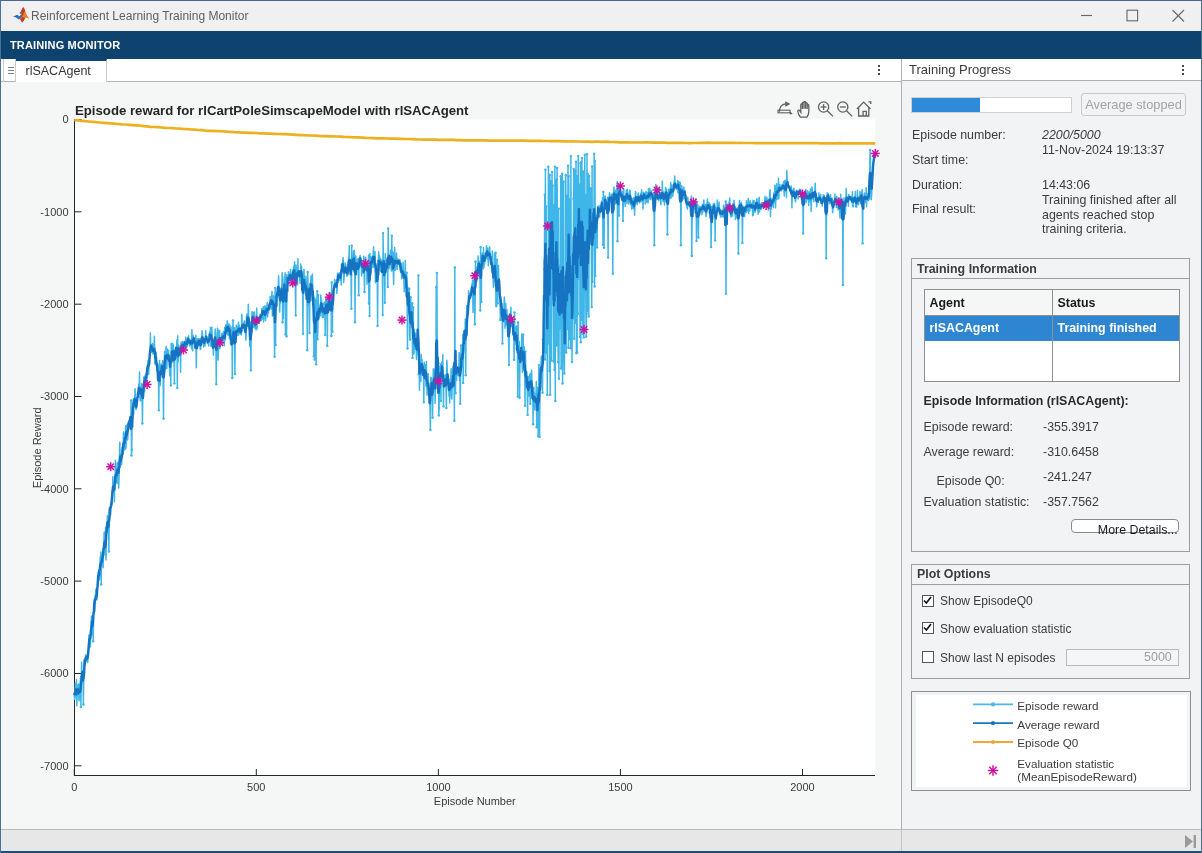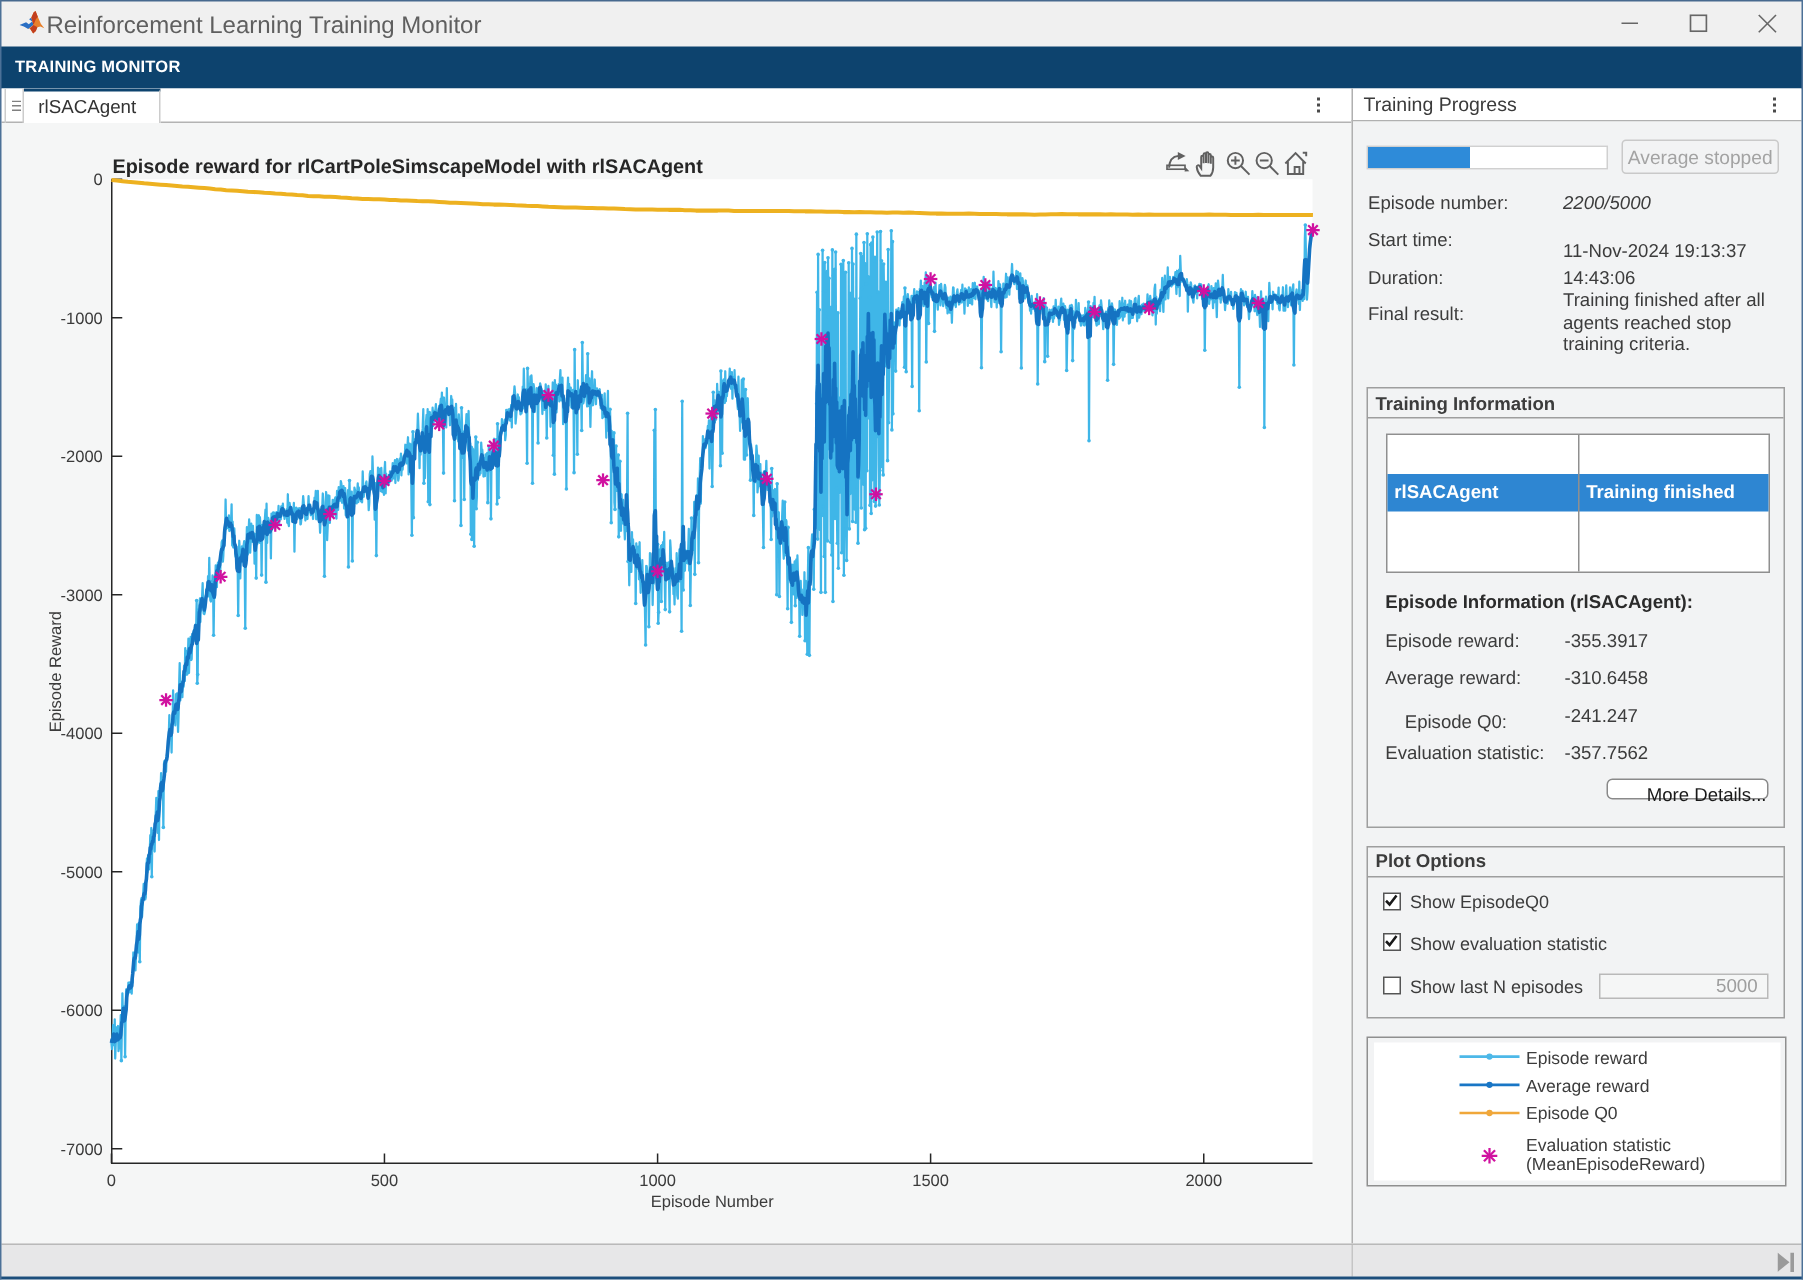--- a/index.html
+++ b/index.html
@@ -26,21 +26,21 @@
 .cb { position:absolute; width:12px; height:12px; background:#fff; border:1px solid #555; }
 .cb svg { position:absolute; left:0.5px; top:0.5px; }
 </style></head><body>
 <div id="titlebar"></div>
 <svg width="17" height="16" viewBox="0 0 17 16" style="position:absolute;left:13px;top:7px">
 <polygon points="0,9.6 4.4,7.8 6.2,9.2 8.4,7.4 6.4,5.9 7.9,4.6 9.3,9.7 5.8,12.4 2.9,10.6" fill="#2a6fc4"></polygon>
 <polygon points="7.9,4.6 9.5,1.1 10.7,0.3 12.2,4.2 14.3,9.0 16.6,11.9 13.9,10.6 11.9,11.2 10.9,13.6 9.1,15.4 7.0,12.0 5.8,12.4 9.3,9.7" fill="#e8802c"></polygon>
 <polygon points="9.5,1.1 10.7,0.3 12.2,4.2 10.9,5.9 9.3,9.7 7.9,4.6" fill="#c23f1f"></polygon>
 <polygon points="11.9,11.2 10.9,13.6 9.1,15.4 7.0,12.0 9.3,9.7" fill="#c23f1f"></polygon>
 </svg>
-<div class="t" style="left:31px;top:9px;font-size:16px;color:#5f5f5f;">Reinforcement Learning Training Monitor</div>
+<div class="t" style="left:31px;top:9px;font-size:12px;color:#5f5f5f;">Reinforcement Learning Training Monitor</div>
 <svg width="130" height="31" viewBox="0 0 130 31" style="position:absolute;left:1065px;top:0" stroke="#666" fill="none" stroke-width="1.1">
 <line x1="16" y1="15.5" x2="27" y2="15.5"></line>
 <rect x="62" y="10.2" width="10.6" height="10.6"></rect>
 <line x1="107.5" y1="10" x2="119" y2="21.5"></line>
     <line x1="119" y1="10" x2="107.5" y2="21.5"></line>
 </svg>
 <div id="ribbon">
     <span>TRAINING MONITOR</span>
   </div>
 <div id="tabstrip"></div>
@@ -426,31 +426,35 @@
 </svg>
 
 <div style="position:absolute;left:911px;top:96.5px;width:161px;height:16px;background:#fff;border:1px solid #d0d0d0;">
     <div style="width:68px;height:100%;background:#2e8bd9;"></div>
   </div>
 <div style="position:absolute;left:1081px;top:92.5px;width:105px;height:23px;border:1px solid #c9c9c9;border-radius:3px;color:#a3a3a3;font-size:12.8px;text-align:center;line-height:21px;">Average stopped</div>
 
 <div class="t lbl" style="left:912px;top:128px;">Episode number:</div>
 <div class="t lbl" style="left:1042px;top:128px;font-style:italic;">2200/5000</div>
 <div class="t lbl" style="left:912px;top:152.8px;">Start time:</div>
-<div class="t lbl" style="left:1042px;top:160px;">11-Nov-2024 19:13:37</div>
+<div class="t lbl" style="left:1042px;top:143px;">11-Nov-2024 19:13:37</div>
 <div class="t lbl" style="left:912px;top:177.5px;">Duration:</div>
 <div class="t lbl" style="left:1042px;top:177.5px;">14:43:06</div>
 <div class="t lbl" style="left:912px;top:202.3px;">Final result:</div>
 <div class="lbl" style="position:absolute;left:1042px;top:193px;width:150px;line-height:14.5px;">Training finished after all agents reached stop training criteria.</div>
 
 <div class="gbox" style="left:911px;top:258px;width:279px;height:293.5px;">
   <span class="gtitle">Training Information</span>
     <div class="gsep"></div>
 </div>
 <div style="position:absolute;left:923.5px;top:289.4px;width:256px;height:92.6px;background:#fff;border:1px solid #8f8f8f;font-size:12.4px;">
+  <div style="position:absolute;left:0;top:0;width:100%;height:26px;border-bottom:1px solid #8f8f8f;background:#f5f6f6;">
+    <span style="position:absolute;left:5px;top:6px;font-weight:bold;color:#1a1a1a;">Agent</span>
+    <span style="position:absolute;left:133px;top:6px;font-weight:bold;color:#1a1a1a;">Status</span>
+  </div>
   <div style="position:absolute;left:0;top:26px;width:100%;height:24.5px;background:#2e86d2;color:#fff;font-weight:bold;">
     <span style="position:absolute;left:5px;top:5px;">rlSACAgent</span>
     <span style="position:absolute;left:133px;top:5px;">Training finished</span>
   </div>
   <div style="position:absolute;left:127.5px;top:0;width:1px;height:100%;background:#8f8f8f;"></div>
 </div>
 <div class="t" style="left:923.5px;top:394.3px;font-weight:bold;font-size:12.4px;color:#2b2b2b;">Episode Information (rlSACAgent):</div>
 <div class="t lbl" style="left:923.5px;top:420.2px;">Episode reward:</div>
 <div class="t lbl" style="left:1043px;top:420.2px;">-355.3917</div>
 <div class="t lbl" style="left:923.5px;top:445.2px;">Average reward:</div>

